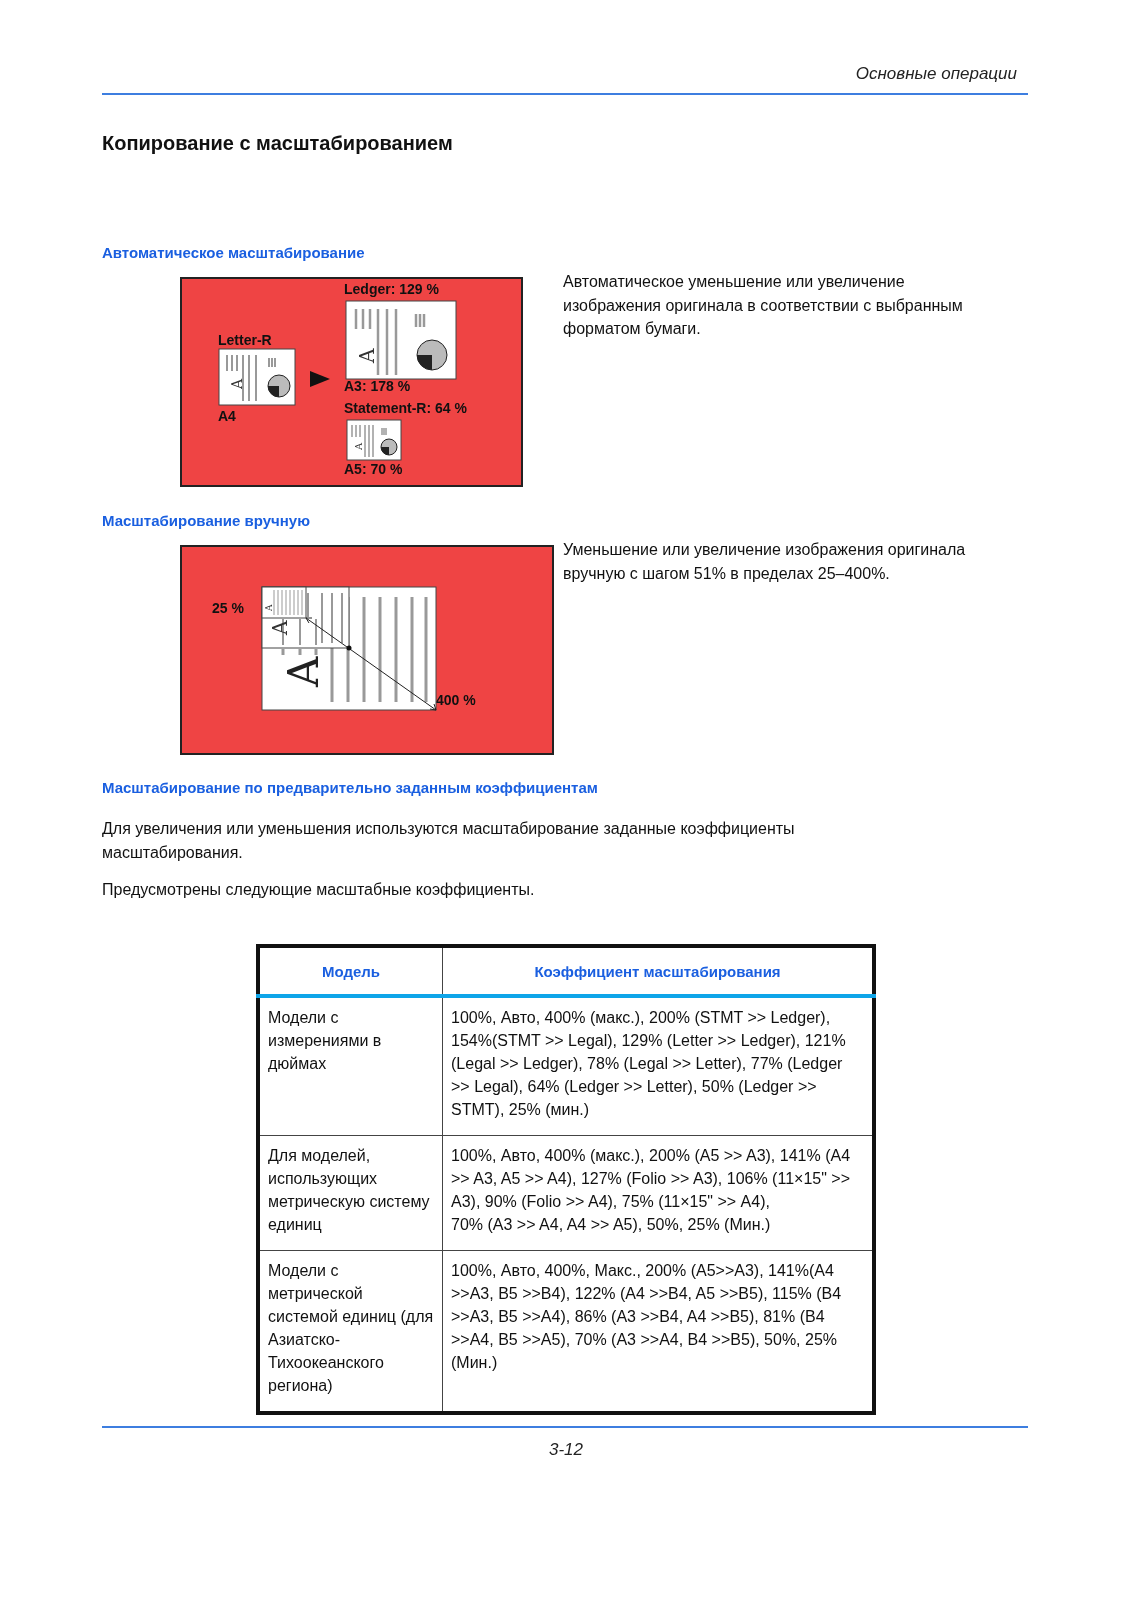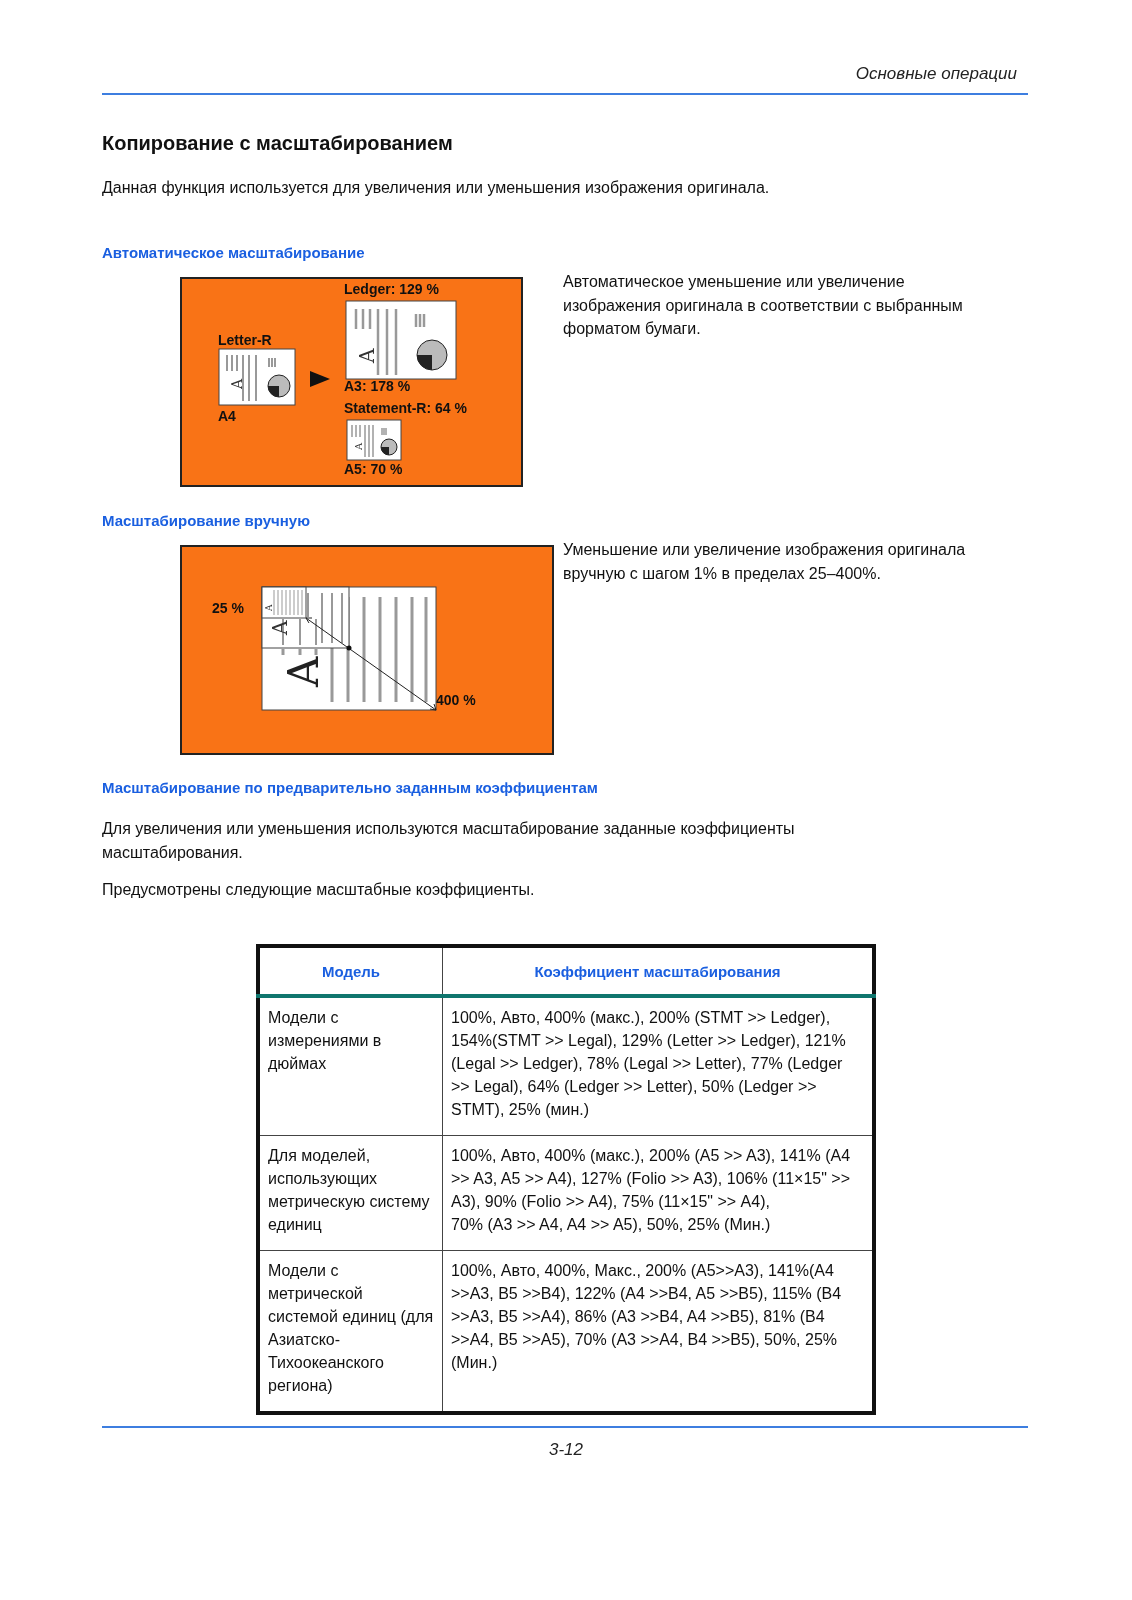--- a/index.html
+++ b/index.html
@@ -6,40 +6,39 @@
   body { width:1132px; height:1600px; position:relative; font-family:"Liberation Sans", sans-serif; color:#111; }
   .abs { position:absolute; }
   .header-title { top:64px; right:115px; font-style:italic; font-size:17px; color:#222; }
   .rule { left:102px; width:926px; height:2px; background:#3d7ee0; }
   .rule-top { top:93px; }
   .rule-bottom { top:1426px; }
   .page-title { top:132px; left:102px; font-size:20px; font-weight:bold; color:#111; }
   .para { left:102px; font-size:16px; line-height:24px; color:#111; }
   .subhead { left:102px; font-size:15px; font-weight:bold; color:#1a5fe0; }
   .desc { left:563px; width:430px; font-size:16px; line-height:23.5px; color:#111; }
-  .figbox { border:2px solid #222; background:#f97316; box-sizing:border-box; }
+  .figbox { border:2px solid #222; background:#ef4444; box-sizing:border-box; }
   .fig-label { position:absolute; font-size:14px; font-weight:bold; color:#111; white-space:nowrap; }
   table.ratio { position:absolute; top:944px; left:256px; width:620px; border-collapse:collapse; border:4px solid #111; font-size:16px; }
-  table.ratio th { color:#1a5fe0; font-weight:bold; font-size:15px; height:44px; border-bottom:4px solid #0f766e; border-right:1px solid #444; }
+  table.ratio th { color:#1a5fe0; font-weight:bold; font-size:15px; height:44px; border-bottom:4px solid #0ea5e9; border-right:1px solid #444; }
   table.ratio th:last-child { border-right:none; }
   table.ratio td { vertical-align:top; padding:8px 8px 14px 8px; line-height:23px; border-top:1px solid #444; border-right:1px solid #444; }
   table.ratio td:last-child { border-right:none; }
   table.ratio td.model { width:166px; }
   .page-number { top:1440px; left:0; width:1132px; text-align:center; font-style:italic; font-size:17px; color:#222; }
 </style>
 </head>
 <body>
 
 <div class="abs header-title">Основные операции</div>
 <div class="abs rule rule-top"></div>
 
 <div class="abs page-title">Копирование с масштабированием</div>
 
 <div class="abs para" style="top:176px;">
-  <div>Данная функция используется для увеличения или уменьшения изображения оригинала.</div>
 </div>
 
 <div class="abs subhead" style="top:244px;">Автоматическое масштабирование</div>
 
 <div class="abs figbox" style="top:277px; left:180px; width:343px; height:210px;">
   <span class="fig-label" style="left:162px; top:2px;">Ledger: 129 %</span>
   <span class="fig-label" style="left:36px; top:53px;">Letter-R</span>
   <span class="fig-label" style="left:36px; top:129px;">A4</span>
   <span class="fig-label" style="left:162px; top:99px;">A3: 178 %</span>
   <span class="fig-label" style="left:162px; top:121px;">Statement-R: 64 %</span>
@@ -149,21 +148,21 @@
         <line x1="120" y1="43" x2="120" y2="68"></line>
     </g>
     <text x="86" y="68" font-family="DejaVu Serif, serif" font-size="9" fill="#333" transform="rotate(-90 86 64)">A</text>
     <line x1="124" y1="71" x2="254" y2="163" stroke="#222" stroke-width="1"></line>
     <polyline points="130,71 124,71 127,76" fill="none" stroke="#222" stroke-width="1"></polyline>
     <polyline points="248,162 254,163 252,157" fill="none" stroke="#222" stroke-width="1"></polyline>
     <circle cx="167" cy="101" r="2.5" fill="#111"></circle>
   </svg>
 </div>
 
-<div class="abs desc" style="top:538px;">Уменьшение или увеличение изображения оригинала вручную с шагом 1% в пределах 25–400%.</div>
+<div class="abs desc" style="top:538px;">Уменьшение или увеличение изображения оригинала вручную с шагом 51% в пределах 25–400%.</div>
 
 <div class="abs subhead" style="top:779px;">Масштабирование по предварительно заданным коэффициентам</div>
 <div class="abs para" style="top:817px; width:820px;">Для увеличения или уменьшения используются масштабирование заданные коэффициенты масштабирования.</div>
 <div class="abs para" style="top:878px;">Предусмотрены следующие масштабные коэффициенты.</div>
 
 <table class="ratio">
   <thead>
     <tr>
       <th>Модель</th>
       <th>Коэффициент масштабирования</th>

